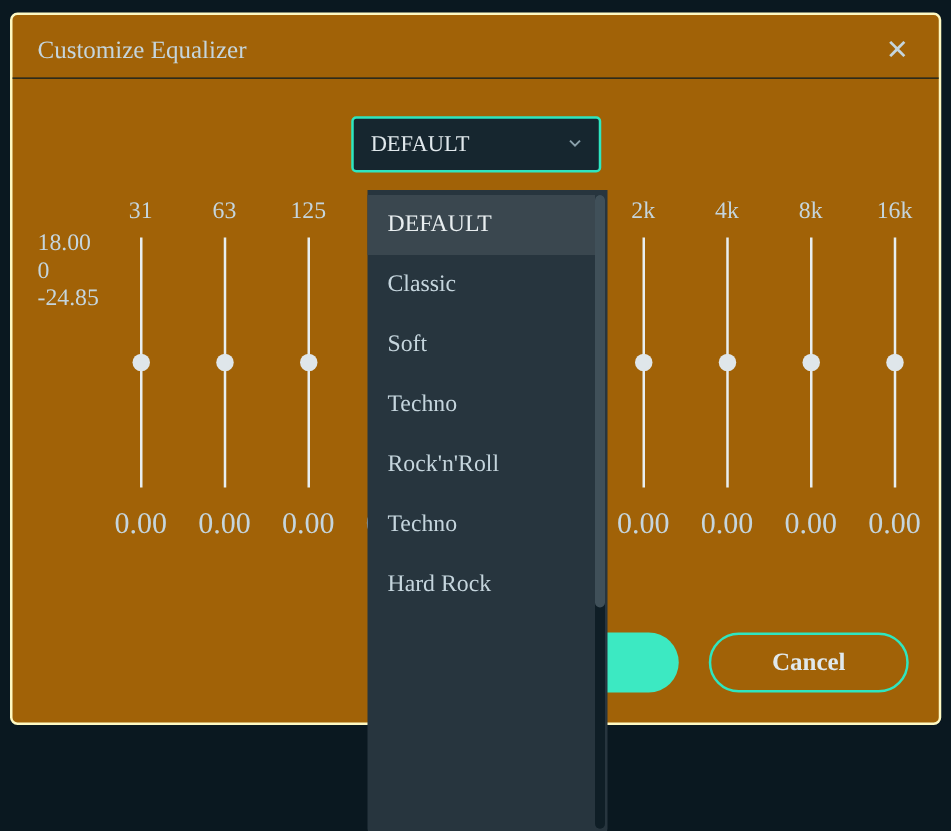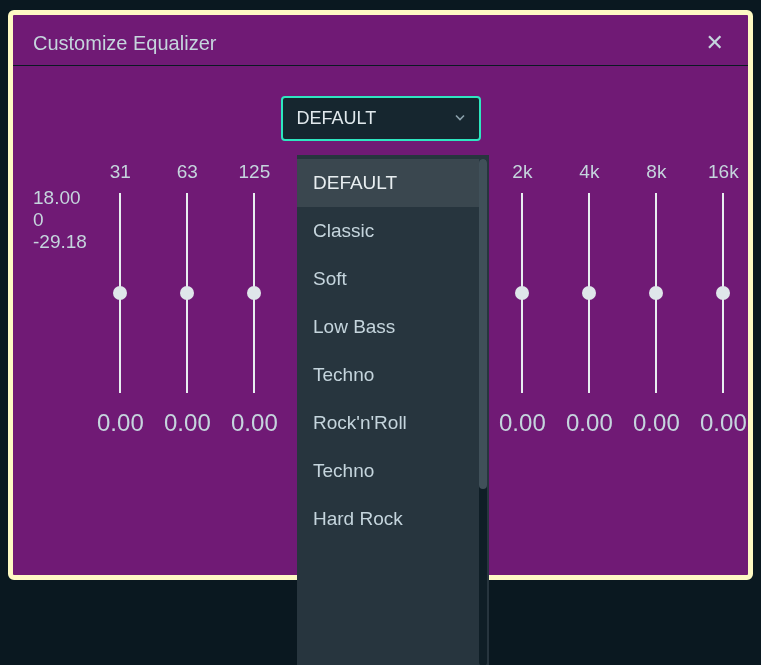--- a/index.html
+++ b/index.html
@@ -7,24 +7,25 @@
       width: 761px;
       height: 665px;
       background: #0a1820;
       font-family: -apple-system, BlinkMacSystemFont, "Segoe UI", Arial, sans-serif;
       overflow: hidden;
     }
     .dialog {
       width: 745px;
       height: 570px;
       margin: 10px 8px 0 8px;
-      background: #701a75;
-      border: 5px solid #fef9c3;
+      background: #a16207;
+      border: 2px solid #fef9c3;
       border-radius: 6px;
       position: relative;
+      font-family: Liberation Serif, serif;
     }
     .header {
       display: flex;
       align-items: center;
       justify-content: space-between;
       padding: 12px 20px 6px 20px;
       height: 50px;
     }
     .title {
       color: #c5d5dd;
@@ -202,21 +203,21 @@
         <svg width="14" height="14" viewBox="0 0 14 14">
             <path d="M3 5 L7 9 L11 5" stroke="#8aa0ab" stroke-width="1.6" fill="none"></path>
           </svg>
       </span>
     </div>
 
     <div class="eq-area">
       <div class="scale">
         <div>18.00</div>
         <div>0</div>
-        <div>-29.18</div>
+        <div>-24.85</div>
       </div>
       <div class="bands">
         <div class="band">
           <div class="freq">31</div>
           <div class="slider">
               <div class="thumb"></div>
             </div>
           <div class="val">0.00</div>
         </div>
         <div class="band">
@@ -279,27 +280,30 @@
           <div class="freq">16k</div>
           <div class="slider">
               <div class="thumb"></div>
             </div>
           <div class="val">0.00</div>
         </div>
       </div>
     </div>
   </div>
 
+  <div class="buttons">
+    <div class="btn btn-ok">OK</div>
+    <div class="btn btn-cancel">Cancel</div>
+  </div>
 
   <div class="dropdown">
     <div class="dd-list">
       <div class="dd-item active">DEFAULT</div>
       <div class="dd-item">Classic</div>
       <div class="dd-item">Soft</div>
-      <div class="dd-item">Low Bass</div>
       <div class="dd-item">Techno</div>
       <div class="dd-item">Rock'n'Roll</div>
       <div class="dd-item">Techno</div>
       <div class="dd-item">Hard Rock</div>
     </div>
     <div class="dd-scrollbar">
       <div class="dd-scroll-thumb"></div>
     </div>
   </div>
 </div>

